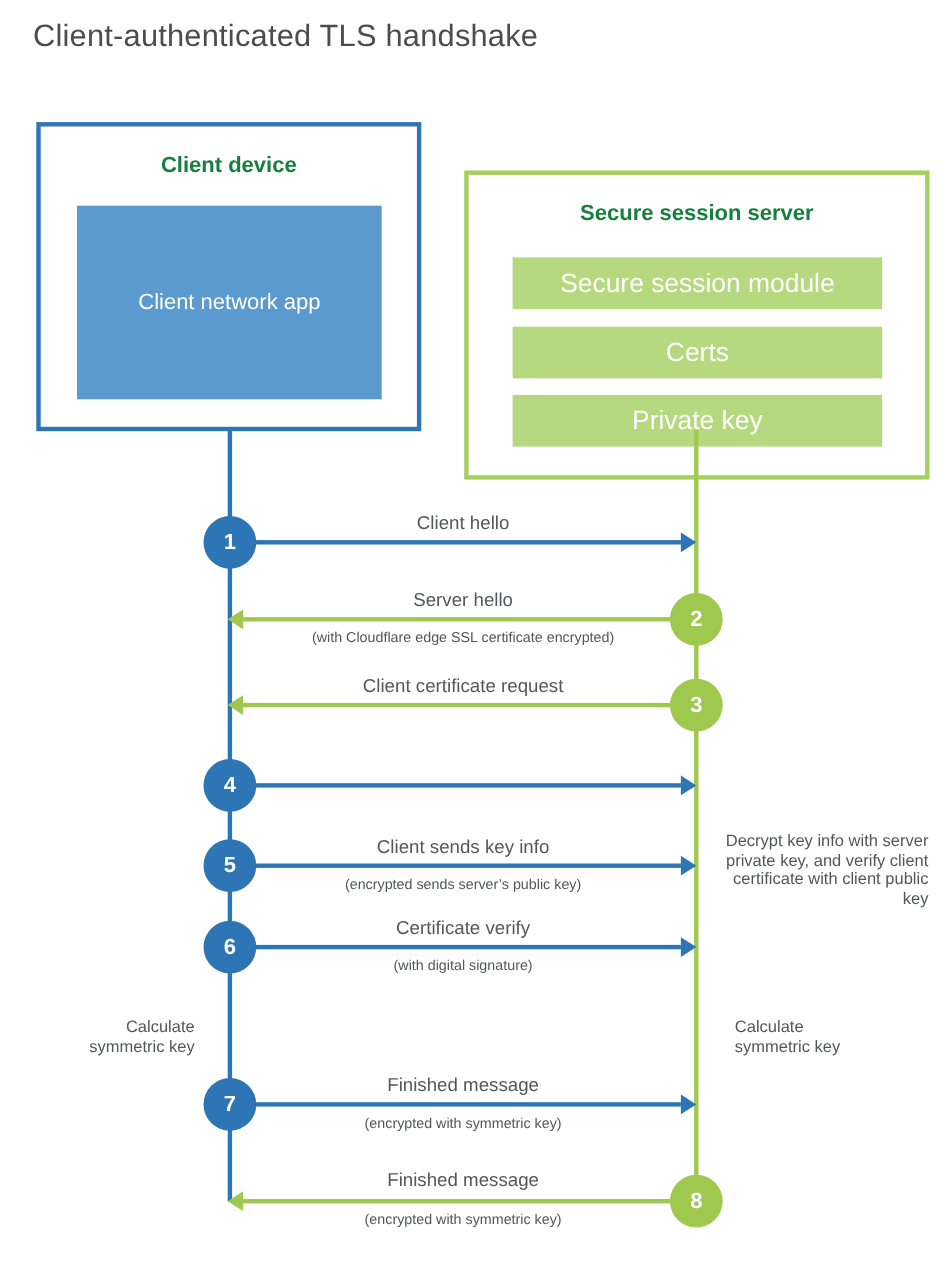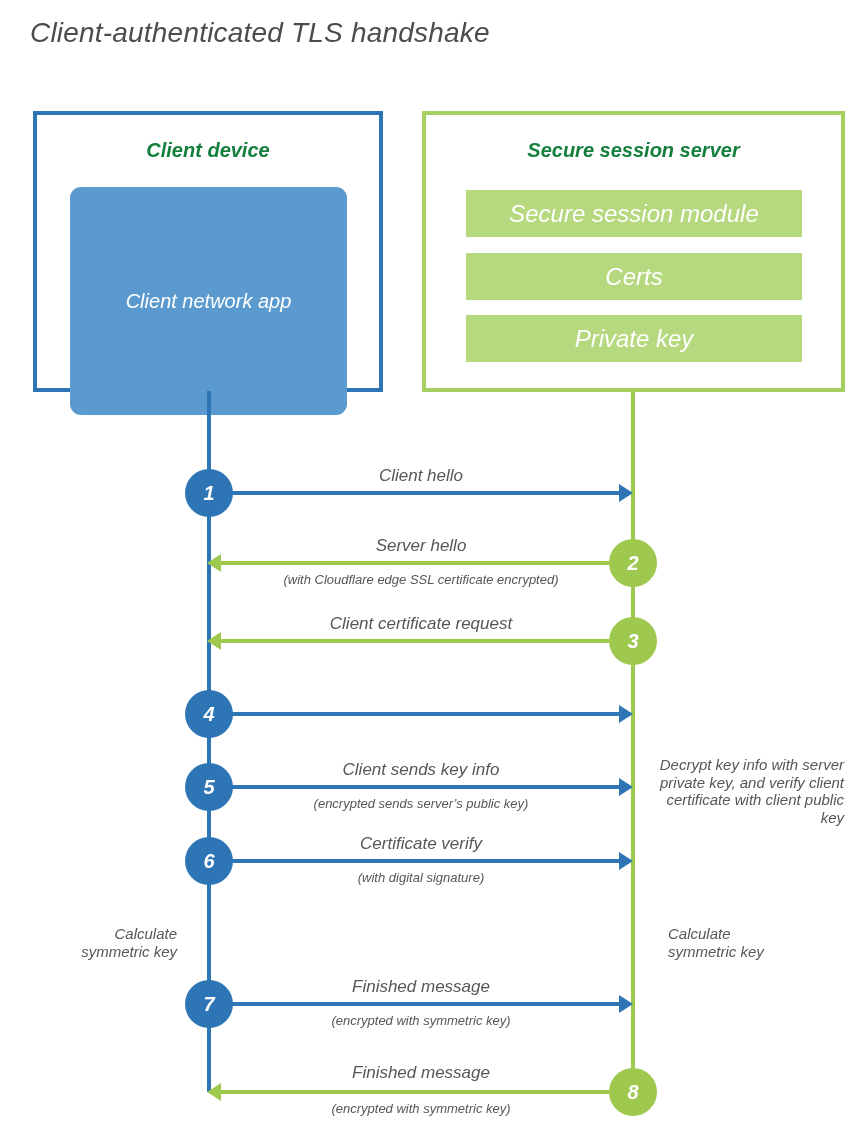--- a/index.html
+++ b/index.html
@@ -1,36 +1,35 @@
 <!DOCTYPE html>
 <html><head>
 <meta charset="utf-8">
 <style>
   html,body{margin:0;padding:0;background:#ffffff;}
   .canvas{
     position:relative;width:865px;height:1146px;background:#ffffff;overflow:hidden;
     font-family:"Liberation Sans","DejaVu Sans",sans-serif;
-    font-style:italic;
   }
   .page-title{
     position:absolute;left:30px;top:17px;margin:0;
     font-size:28px;font-weight:300;color:#4c4c4c;letter-spacing:.2px;
   }
   
   .box{position:absolute;top:111px;height:281px;box-sizing:border-box;background:#fff;}
   .box.client{left:33px;width:350px;border:4px solid #2e75b6;}
-  .box.server{left:422px;width:423px;border:4px solid #a5cf5f;}
+  .box.server{left:422px;width:423px;border:4px solid #a5cf5f;margin-top:44px;}
   .box-title{
     position:absolute;left:0;right:0;top:24px;text-align:center;
     font-size:20px;font-weight:bold;color:#15803d;
   }
   .app-box{
-    position:absolute;left:33px;top:72px;width:277px;height:228px;background:#5b9ace;
+    position:absolute;left:33px;top:72px;width:277px;height:176px;background:#5b9ace;
     display:flex;align-items:center;justify-content:center;text-align:center;
-    color:#ffffff;font-size:20px;line-height:1.35;border-radius:11px;
+    color:#ffffff;font-size:20px;line-height:1.35;
   }
   .app-box span{display:inline-block;max-width:170px;}
   .bar{
     position:absolute;left:40px;width:336px;height:47px;background:#b6d87e;
     display:flex;align-items:center;justify-content:center;
     color:#ffffff;font-size:24px;
   }
   
   .vline{position:absolute;width:4px;}
   .vline.blue{background:#2e75b6;}

